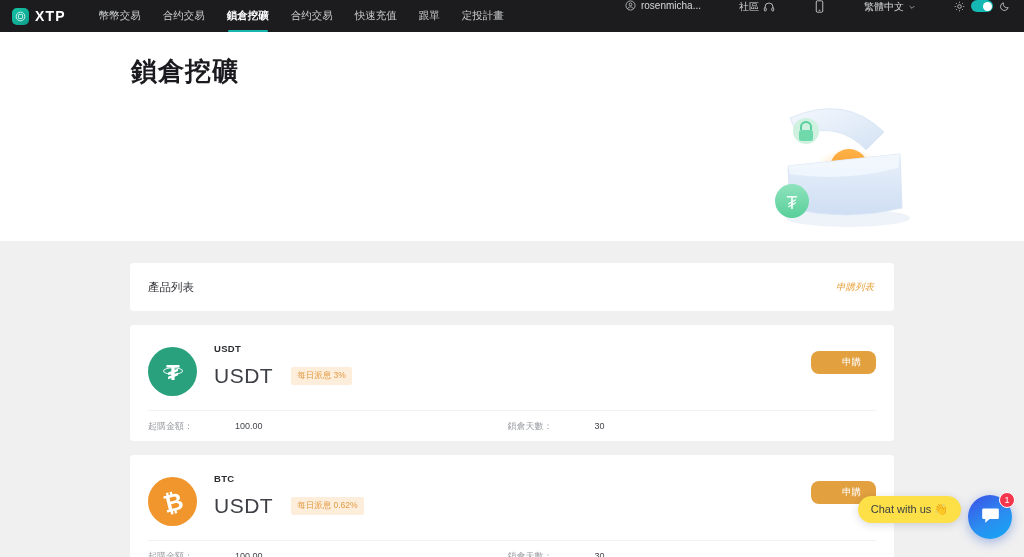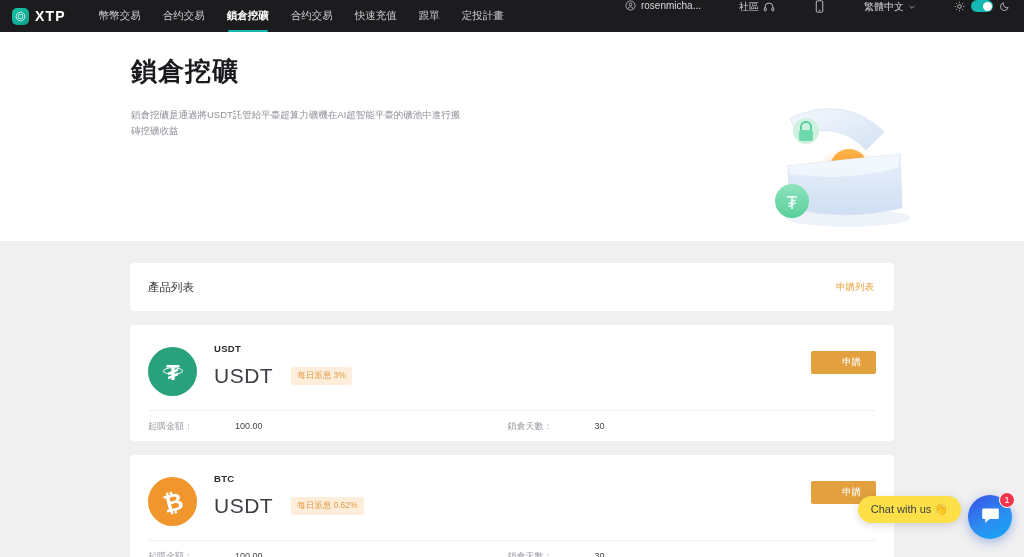--- a/index.html
+++ b/index.html
@@ -85,21 +85,21 @@
   
   .main { padding: 22px 0 0 0; }
   .panel { width: 764px; margin: 0 auto; }
   .list-head {
     background: #ffffff; border-radius: 4px;
     height: 48px; display: flex; align-items: center;
     padding: 0 20px 0 18px; margin-bottom: 14px;
   }
   .list-head-title { font-size: 11.5px; color: #2f3136; }
   .list-head-link {
-    margin-left: auto; font-size: 9.5px; color: #e9a33e; cursor: pointer;
+    margin-left: auto; font-size: 9.5px; color: #e9a33e; cursor: pointer; font-style: italic;
   }
 
   .card {
     background: #ffffff; border-radius: 4px;
     margin-bottom: 14px; padding: 16px 18px 0 18px;
   }
   .card-top { display: flex; align-items: flex-start; }
   .coin-logo {
     width: 49px; height: 49px; border-radius: 50%;
     display: flex; align-items: center; justify-content: center;
@@ -116,21 +116,21 @@
     font-size: 21px; color: #3d3f45; font-weight: 400; letter-spacing: .5px;
   }
   .badge {
     margin-left: 18px; background: #fdeedc; color: #e29a42;
     font-size: 8.5px; padding: 3px 6px; border-radius: 2px;
     white-space: nowrap;
   }
   .buy-btn {
     margin-left: auto; margin-top: 10px;
     background: #e2a03f; color: #ffffff;
-    width: 65px; height: 23px; border: none; border-radius: 2px;
+    width: 65px; height: 23px; border: none; border-radius: 8px;
     font-size: 9.5px; cursor: pointer;
     font-family: "Liberation Sans", sans-serif;
     padding-left: 16px;
   }
   .card-meta {
     display: flex; align-items: center;
     border-top: 1px solid #f2f2f4; margin-top: 14px;
     height: 31px;
   }
   .meta-item { display: flex; align-items: center; font-size: 9px; gap: 28px; }
@@ -264,21 +264,20 @@
           <path d="M20 14.5A8.5 8.5 0 0 1 9.5 4a8.5 8.5 0 1 0 10.5 10.5z"></path>
         </svg>
       </span>
     </div>
 
   </div>
 </div>
 
 <div class="hero">
   <div class="hero-title">鎖倉挖礦</div>
-  <div class="hero-desc">鎖倉挖礦是通過將USDT託管給平臺超算力礦機在AI超智能平臺的礦池中進行搬磚挖礦收益</div>
 
   <div class="hero-art">
     <svg width="190" height="130" viewBox="0 0 190 130">
       <defs>
         <linearGradient id="chestBody" x1="0" y1="0" x2="0" y2="1">
           <stop offset="0%" stop-color="#e9f1fb"></stop>
             <stop offset="100%" stop-color="#cfdef3"></stop>
         </linearGradient>
         <linearGradient id="chestLid" x1="0" y1="0" x2="1" y2="1">
           <stop offset="0%" stop-color="#f4f8fd"></stop>

